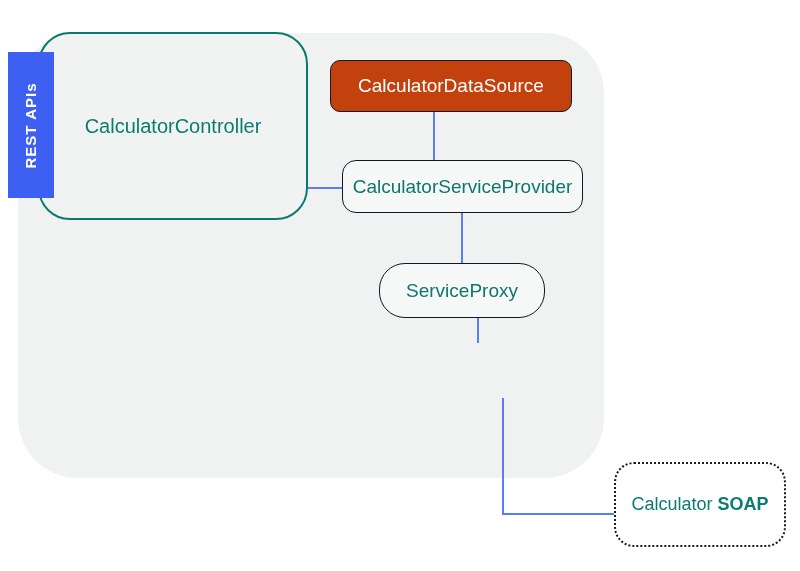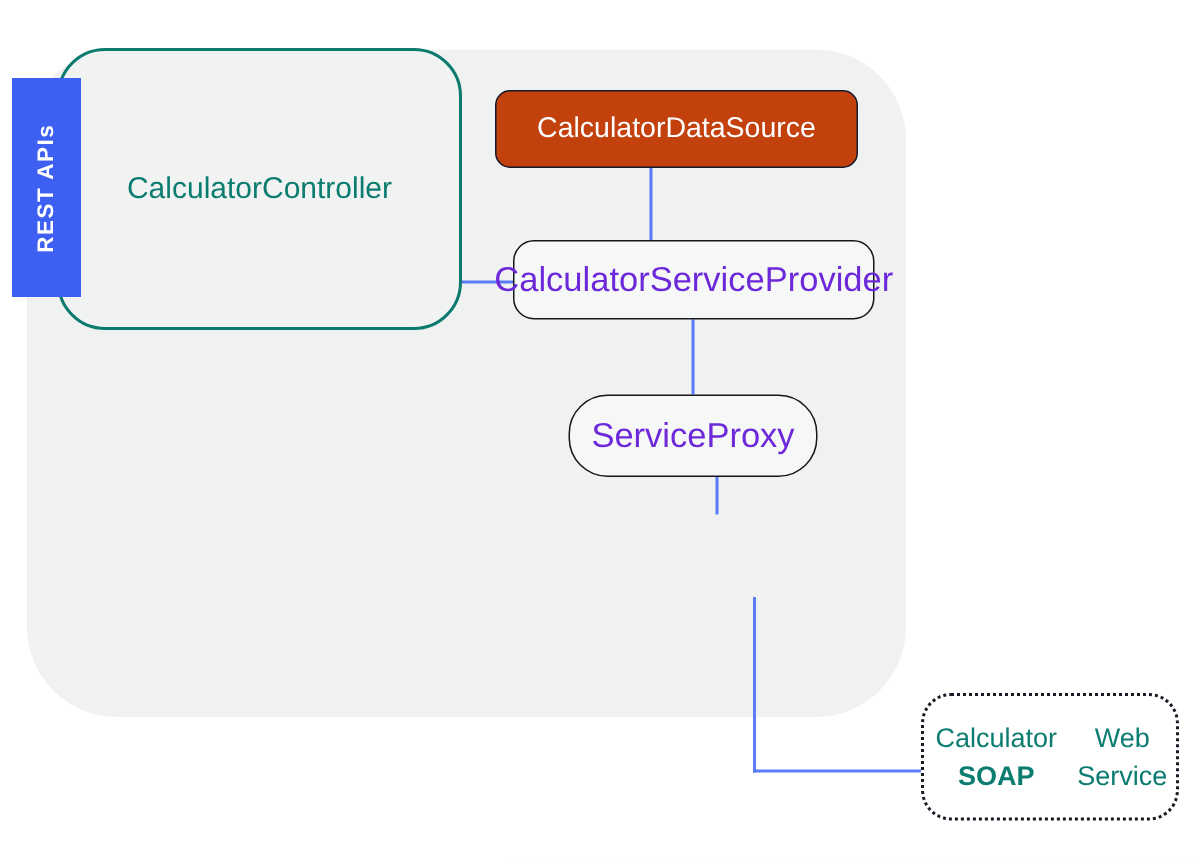--- a/index.html
+++ b/index.html
@@ -27,22 +27,22 @@
   .rest-tag span{
     transform:rotate(-90deg);white-space:nowrap;font-size:15px;
     font-weight:bold;letter-spacing:1px;
   }
   .blue-node{
     background:#c2410c;border:1.5px solid #161a2e;color:#ffffff;
     font-size:19px;z-index:2;
   }
   .data-source{left:330px;top:60px;width:242px;height:52px;border-radius:10px;}
   .white-node{
-    background:#f6f8f7;border:1.5px solid #16161e;color:#6d28d9;
-    font-size:23px;z-index:2;
+    background:#f6f8f7;border:1.5px solid #16161e;color:#0f766e;
+    font-size:19px;z-index:2;
   }
   .service-provider{left:342px;top:160px;width:241px;height:53px;border-radius:14px;}
   .service-proxy{left:379px;top:263px;width:166px;height:55px;border-radius:26px;}
   .soap-connector{left:408px;top:343px;width:165px;height:55px;border-radius:16px;}
   .soap-web-service{
     left:614px;top:462px;width:172px;height:85px;border-radius:20px;
     background:#ffffff;border:2px dotted #1a1a24;color:#0b7c70;
     font-size:18px;line-height:1.35;z-index:2;flex-direction:row;
   }
   .bold{font-weight:bold;}
@@ -79,21 +79,20 @@
     <span>CalculatorServiceProvider</span>
   </div>
 
   <div class="node white-node service-proxy">
     <span>ServiceProxy</span>
   </div>
 
 
   <div class="node soap-web-service">
     <span><span>Calculator </span><span class="bold">SOAP</span></span>
-    <span>Web Service</span>
   </div>
 
   <div class="line v line-ds-sp"></div>
   <div class="line h line-cc-sp"></div>
   <div class="line v line-sp-px"></div>
   <div class="line v line-px-sc"></div>
   <div class="line v line-sc-down"></div>
   <div class="line h line-sc-right"></div>
 
 </div>

